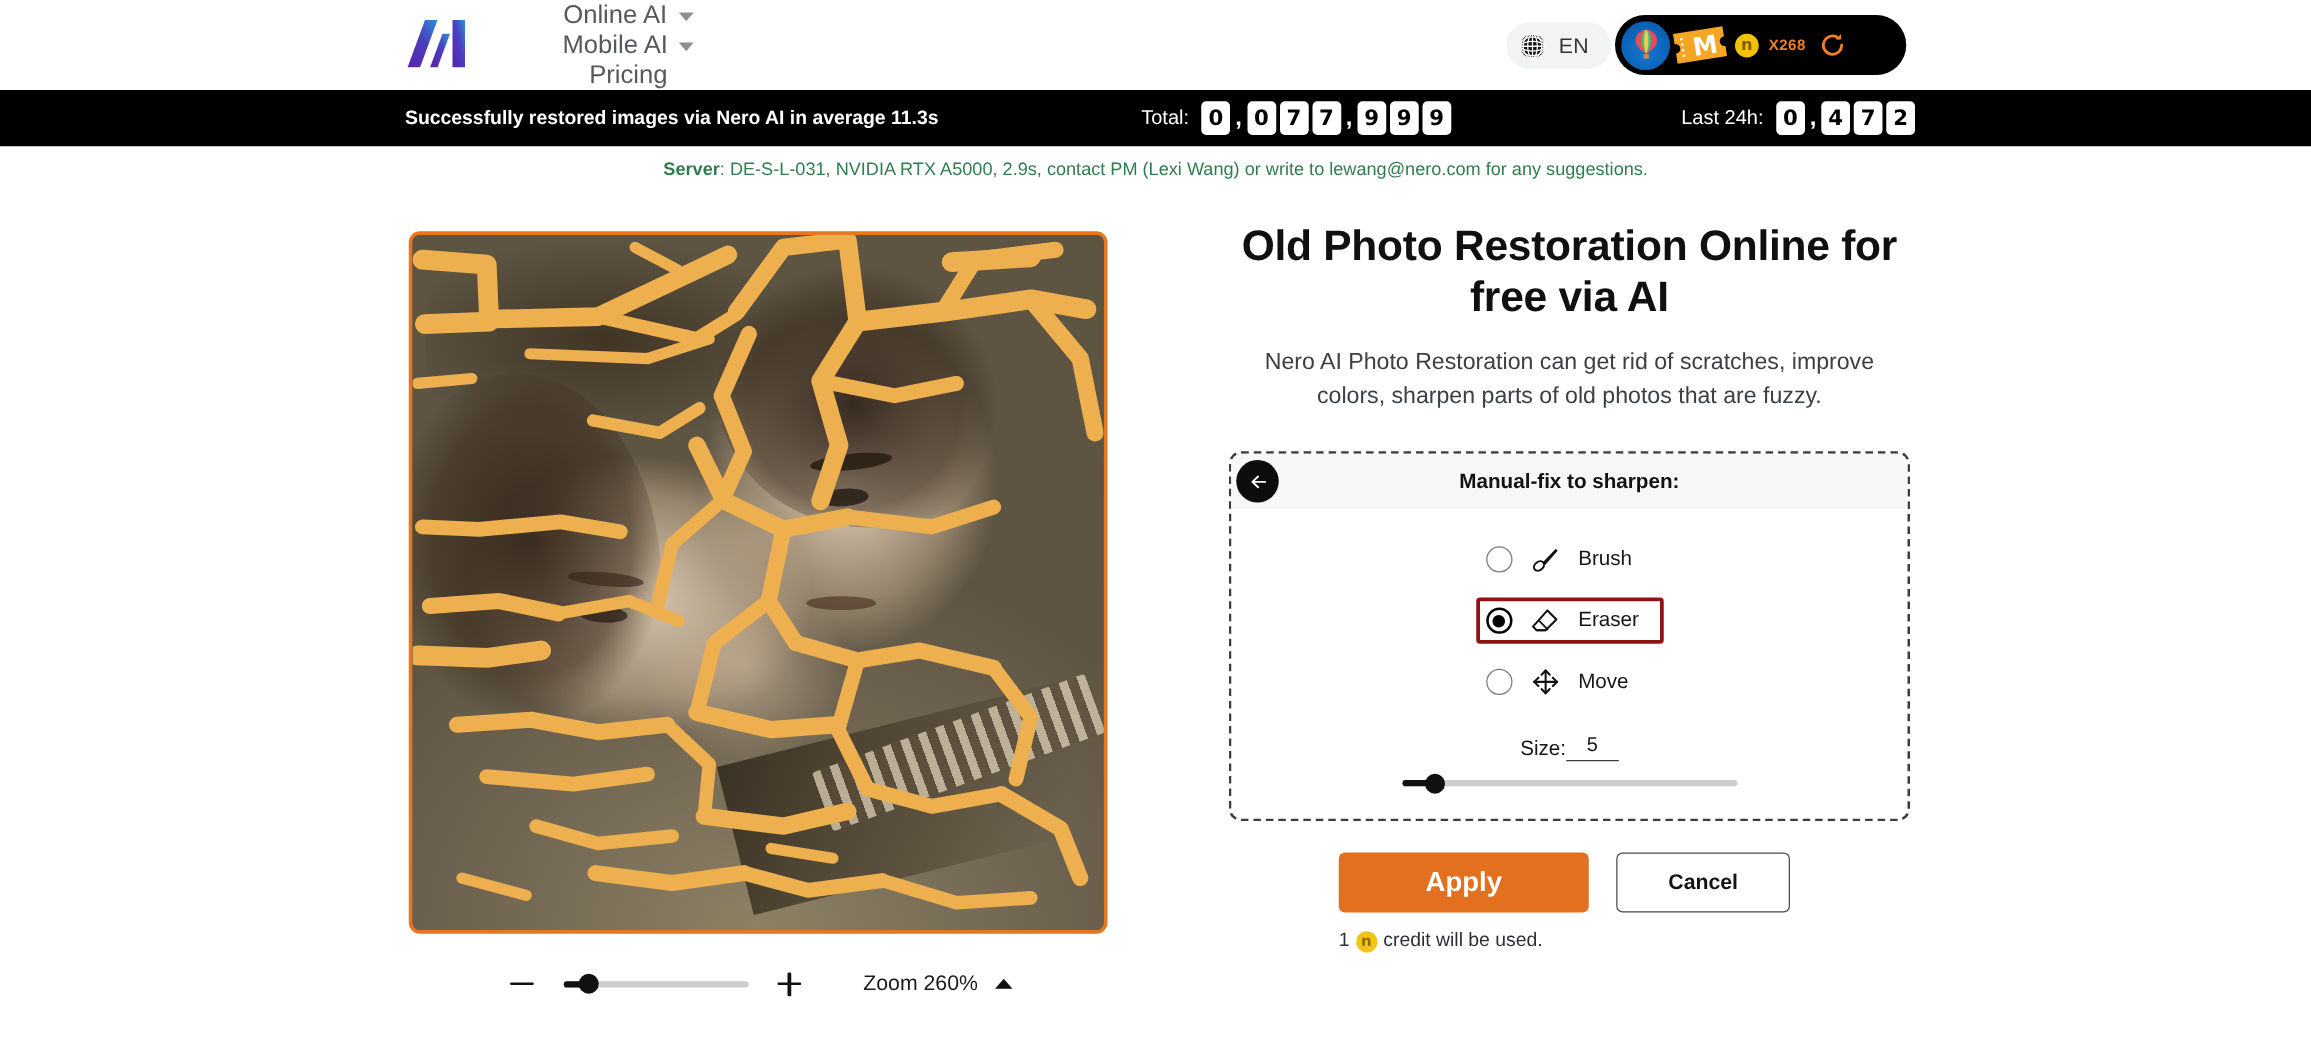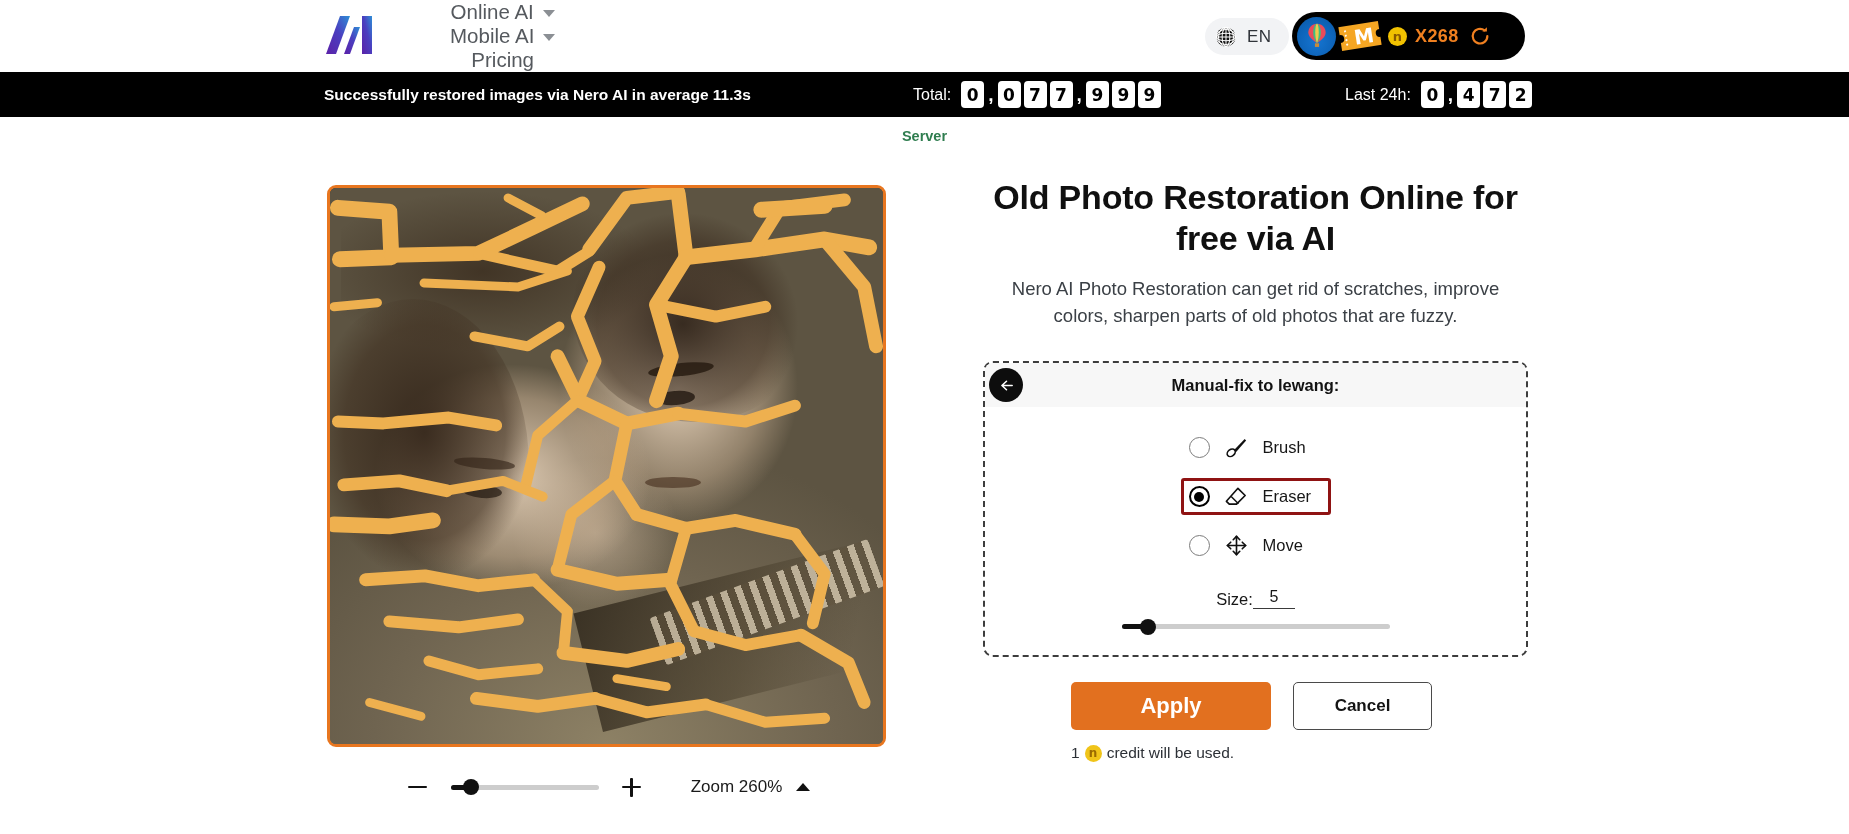--- a/index.html
+++ b/index.html
@@ -101,21 +101,21 @@
   .coin {
     width: 19px; height: 19px; border-radius: 50%;
     background: #f2c200;
     display: flex; align-items: center; justify-content: center;
     font-size: 13px; font-weight: bold; color: #8a5a00;
     flex: none; margin-left: 2px;
     font-family: "DejaVu Sans", sans-serif;
     line-height: 1;
   }
   .promo-count {
-    font-size: 18px; font-weight: bold; color: #f08020;
+    font-size: 12px; font-weight: bold; color: #f08020;
     margin-left: 8px; letter-spacing: .4px;
   }
   .refresh-icon { width: 22px; height: 22px; margin-left: 10px; flex:none; }
 
   
   .statsbar {
     position: relative;
     height: 45px;
     background: #000000;
     color: #ffffff;
@@ -538,20 +538,21 @@
         <span class="comma">,</span>
         <span class="digit">4</span>
         <span class="digit">7</span>
         <span class="digit">2</span>
       </span>
   </div>
 </div>
 
 <div class="server-line">
   <b>Server</b>
+    <span>: DE-S-L-031, NVIDIA RTX A5000, 2.9s, contact PM (Lexi Wang) or write to lewang@nero.com for any suggestions.</span>
 </div>
 
 <div class="main">
 
   <div class="canvas-wrap">
     <div class="photo">
       <div class="hair-c"></div>
       <div class="hair-a"></div>
       <div class="hair-b"></div>
       <div class="brow-l"></div>
@@ -632,21 +633,21 @@
     <div class="title">Old Photo Restoration Online for free via AI</div>
     <div class="subtitle">Nero AI Photo Restoration can get rid of scratches, improve colors, sharpen parts of old photos that are fuzzy.</div>
 
     <div class="fix-panel">
       <div class="fix-head">
         <div class="back-btn">
           <svg viewBox="0 0 24 24">
             <path d="M20 12 H6 M12 6 L5.5 12 L12 18" fill="none" stroke="#ffffff" stroke-width="2.2" stroke-linecap="round" stroke-linejoin="round"></path>
           </svg>
         </div>
-        <span class="fix-head-title">Manual-fix to lewang:</span>
+        <span class="fix-head-title">Manual-fix to sharpen:</span>
       </div>
 
       <div class="fix-body">
 
         <div class="tool-row">
           <span class="radio"></span>
           <svg class="tool-icon" viewBox="0 0 26 26">
             <ellipse cx="7.5" cy="18.5" rx="4.6" ry="3.4" fill="none" stroke="#111" stroke-width="1.7" transform="rotate(-38 7.5 18.5)"></ellipse>
             <path d="M10.5 15.5 L21.5 4.2 L23 5.8 L12.6 17.6 Z" fill="#111"></path>
           </svg>

